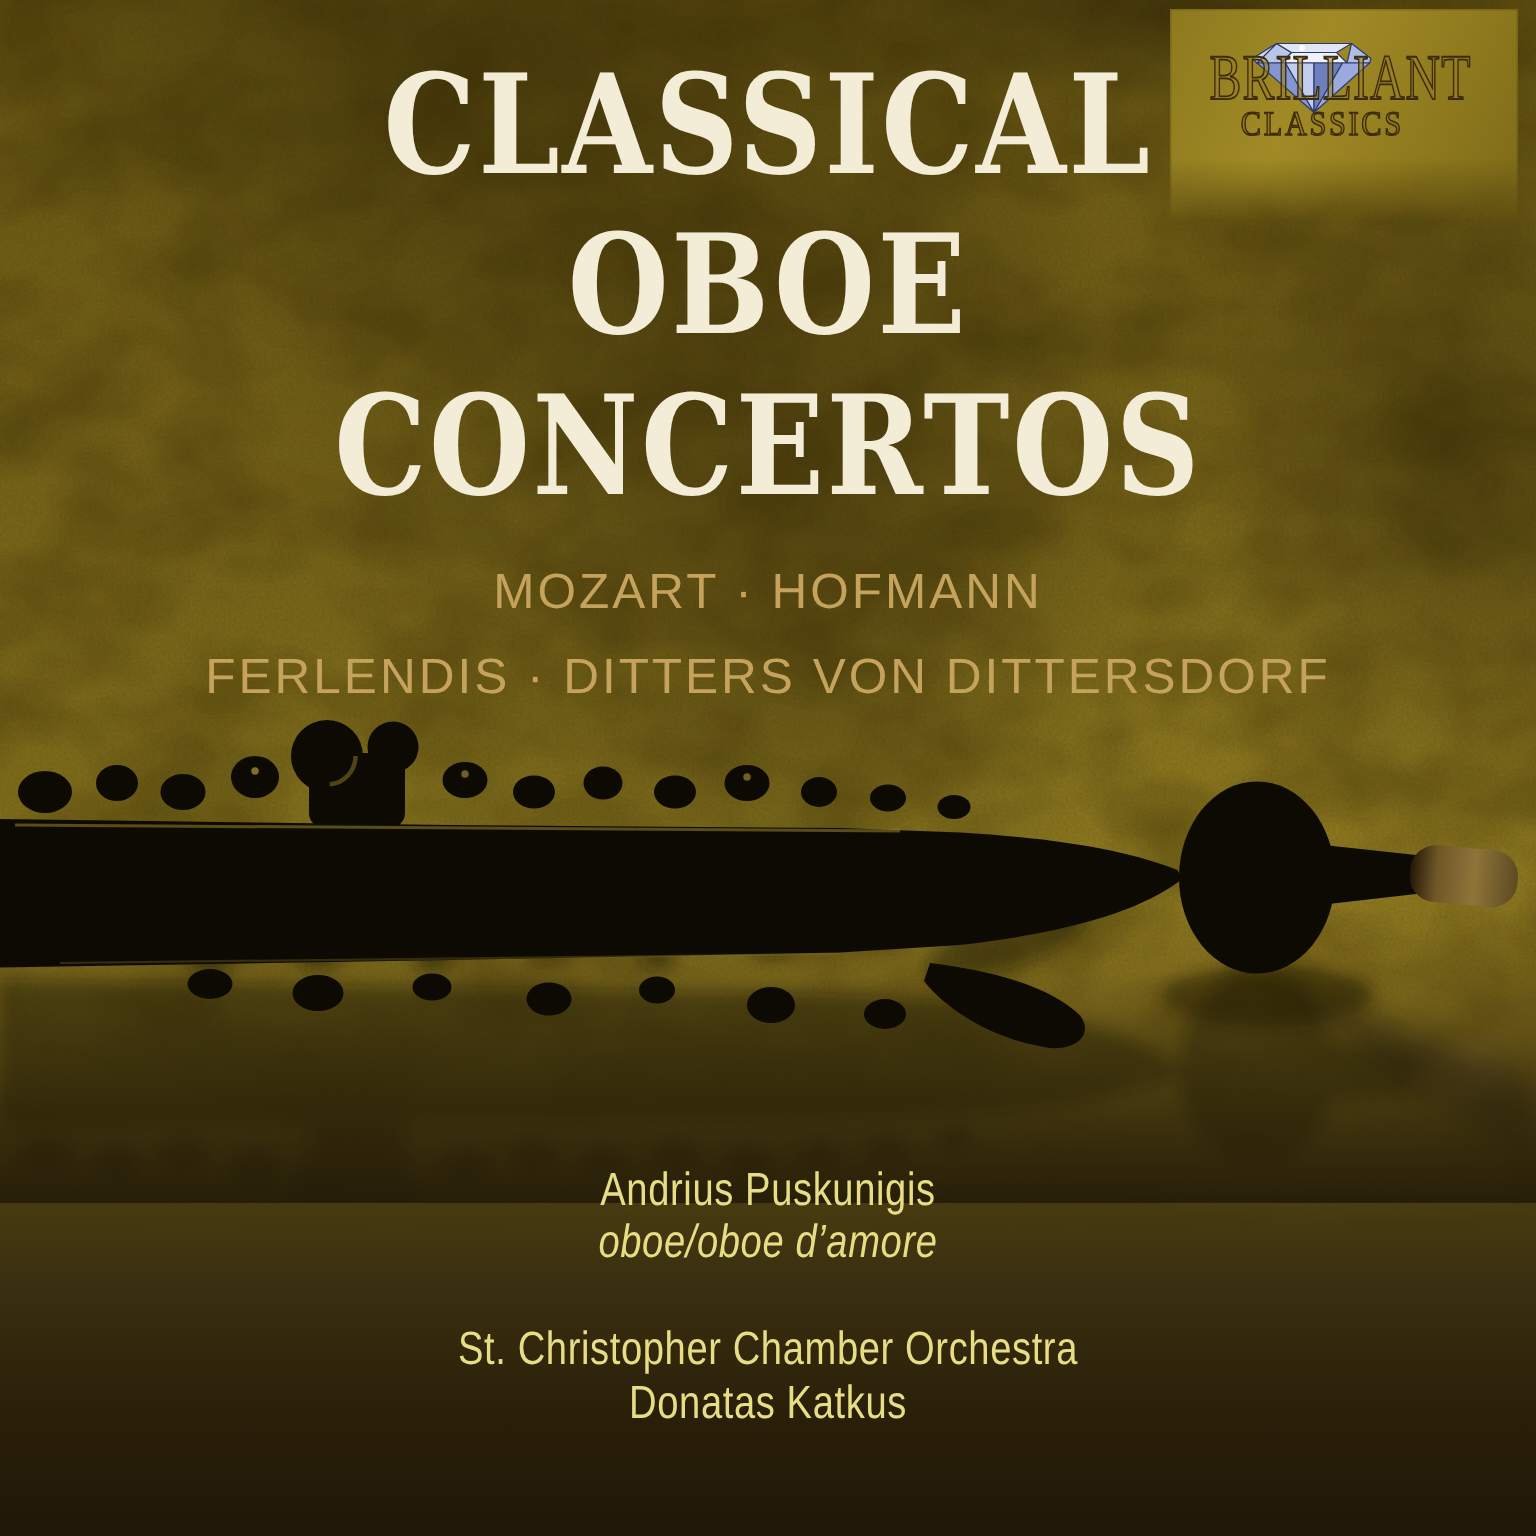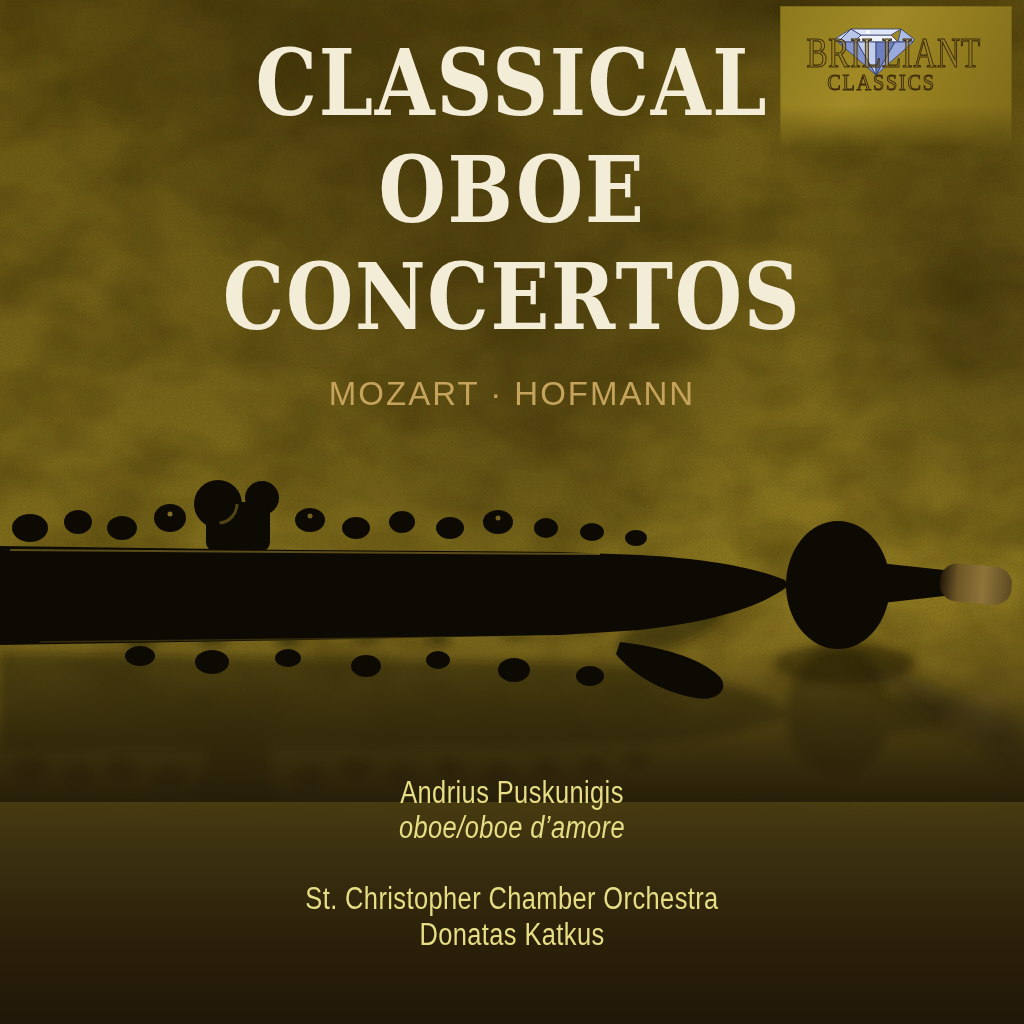--- a/index.html
+++ b/index.html
@@ -187,19 +187,20 @@
     </svg>
     <div class="logo-brand">BRILLIANT</div>
     <div class="logo-sub">CLASSICS</div>
   </div>
 
   <div class="title-line t1">CLASSICAL</div>
   <div class="title-line t2">OBOE</div>
   <div class="title-line t3">CONCERTOS</div>
 
   <div class="comp c1">MOZART · HOFMANN</div>
+  <div class="comp c2">FERLENDIS · DITTERS VON DITTERSDORF</div>
 
   <div class="cred r1">Andrius Puskunigis</div>
   <div class="cred r2">oboe/oboe d’amore</div>
   <div class="cred r3">St. Christopher Chamber Orchestra</div>
   <div class="cred r4">Donatas Katkus</div>
 
 </div>
 
 </body></html>

